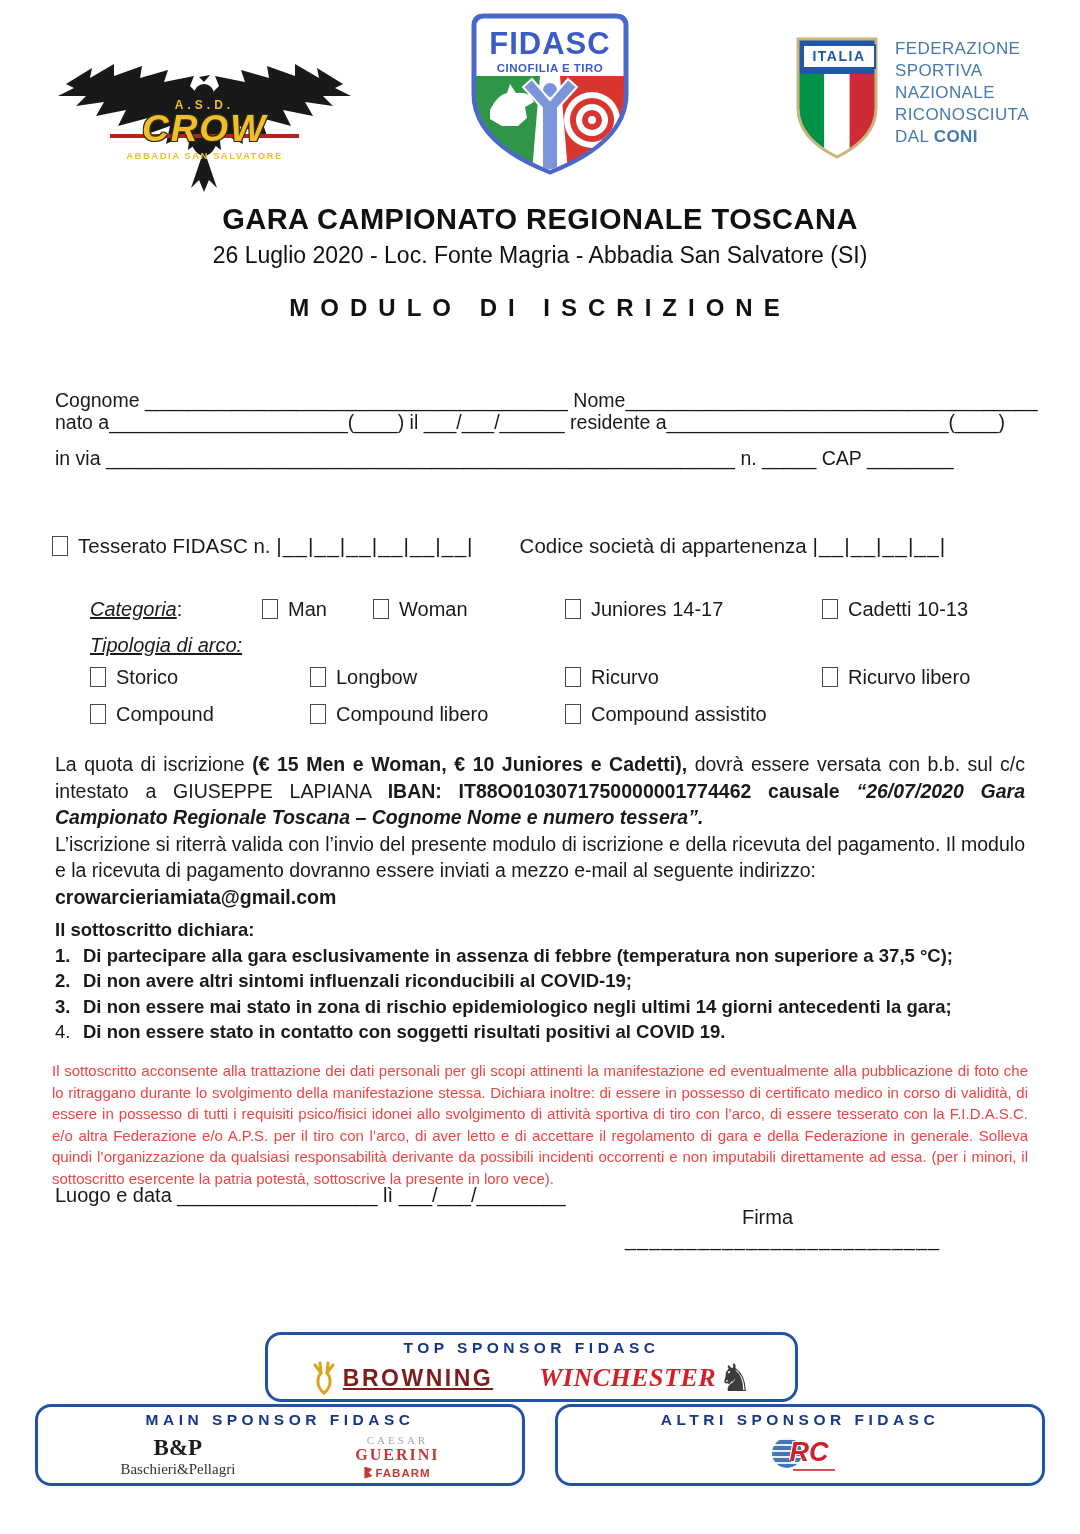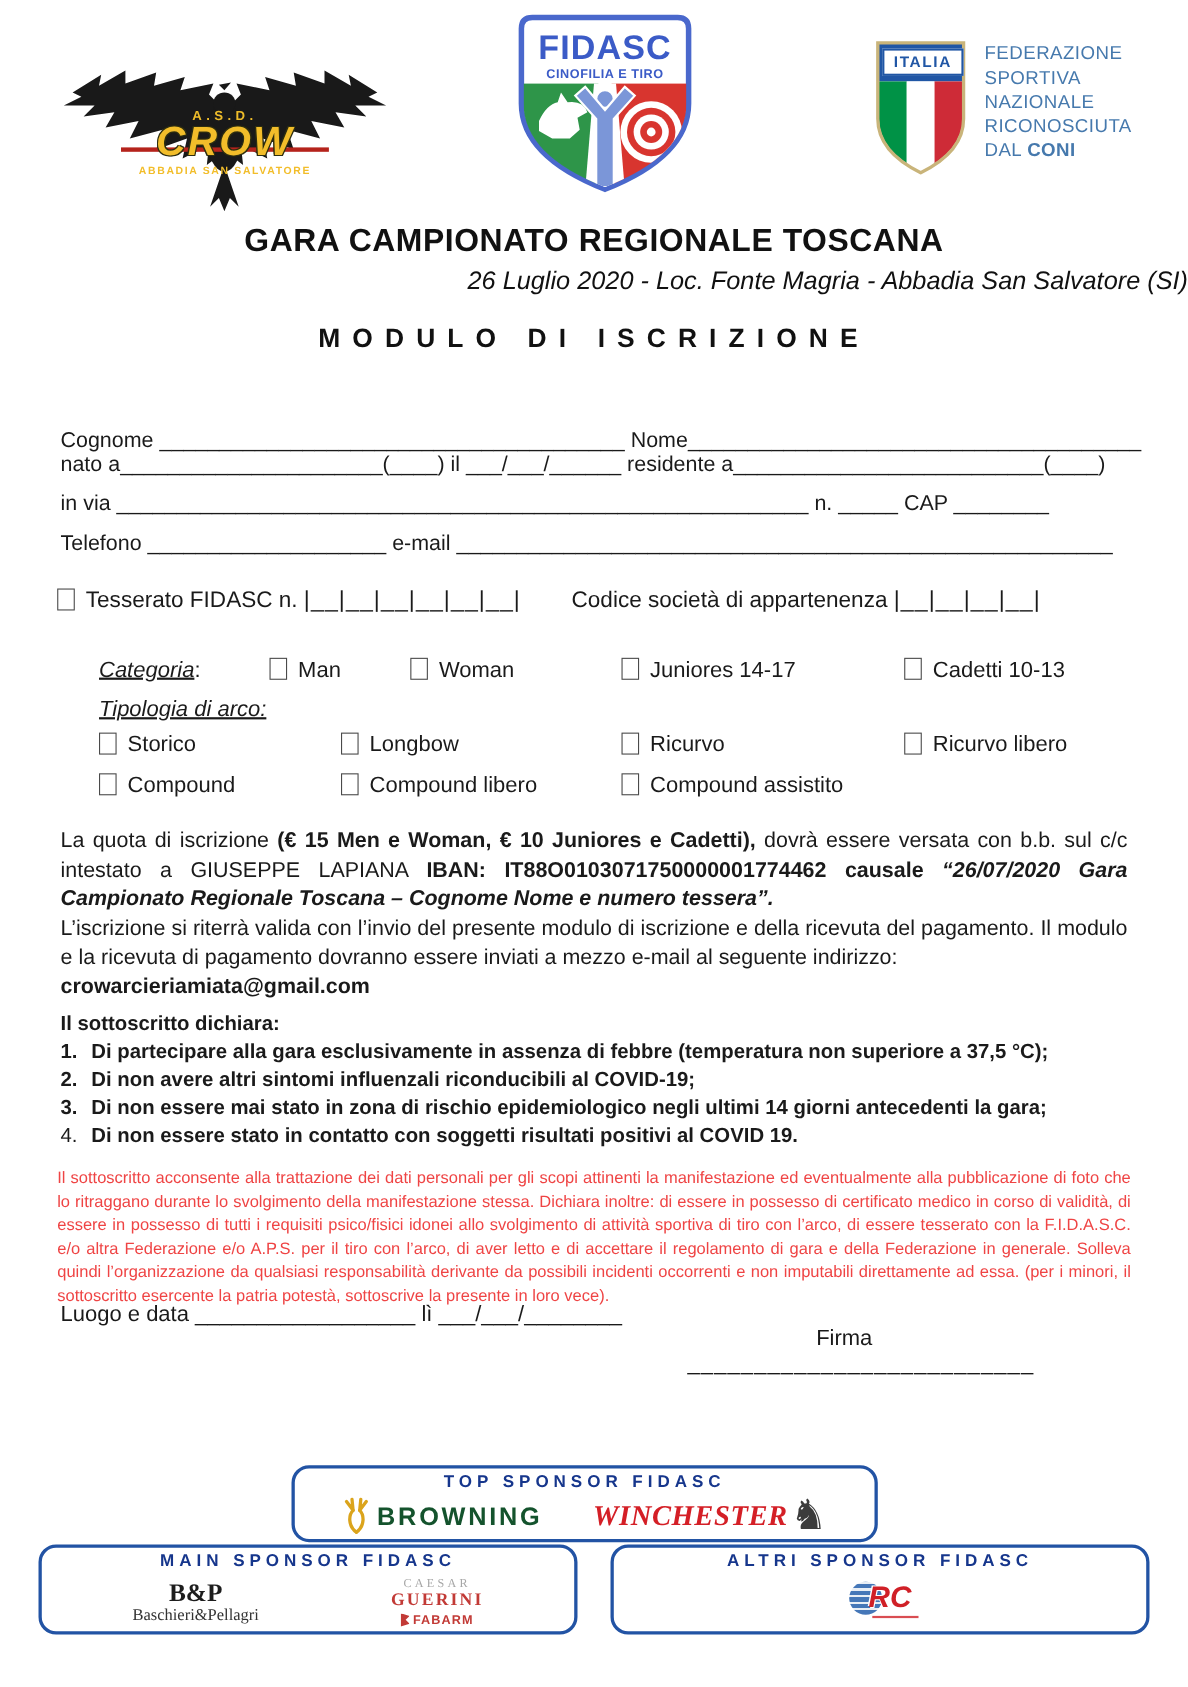--- a/index.html
+++ b/index.html
@@ -29,22 +29,22 @@
   .it-shield-wrap{position:relative;width:88px;height:126px;flex:none;}
   .ita-label{position:absolute;left:9px;top:10px;width:70px;height:21px;background:#fff;
              border:2px solid #2056a5;color:#2056a5;font-weight:bold;font-size:14px;
              text-align:center;line-height:20px;letter-spacing:1.5px;}
   .coni-text{font-size:17px;color:#4679ad;line-height:1.3;letter-spacing:0.4px;padding-top:4px;}
   .coni-text .b{font-weight:bold;}
 
   
   .title{position:absolute;top:203px;left:0;right:0;text-align:center;
          font-size:29px;font-weight:bold;color:#111;letter-spacing:0.5px;}
-  .subtitle{position:absolute;top:242px;left:0;right:0;text-align:right;
-            font-size:23px;font-style:italic;color:#111;}
+  .subtitle{position:absolute;top:242px;left:0;right:0;text-align:center;
+            font-size:23px;color:#111;}
   .form-title{position:absolute;top:294px;left:0;right:0;text-align:center;
               font-size:24px;font-weight:bold;letter-spacing:11px;color:#111;}
 
   
   .fline{position:absolute;left:55px;right:55px;font-size:19.5px;white-space:nowrap;}
   .trow{position:absolute;left:52px;top:534px;font-size:20.5px;white-space:nowrap;}
   .cb{display:inline-block;width:14px;height:18px;border:1.5px solid #4a4a4a;background:#fff;
       vertical-align:-3px;margin-right:10px;}
   .cells{font-size:21px;letter-spacing:1px;}
   .gap-left{margin-left:46px;}
@@ -75,21 +75,21 @@
 
   
   .sponsor{position:absolute;border:3.5px solid #2253a4;border-radius:16px;background:#fff;box-sizing:border-box;}
   .top-sponsor{left:265px;top:1332px;width:533px;height:70px;}
   .main-sponsor{left:35px;top:1404px;width:490px;height:82px;}
   .altri-sponsor{left:555px;top:1404px;width:490px;height:82px;}
   .sp-title{text-align:center;color:#16368c;font-weight:bold;font-size:15.5px;
             letter-spacing:4.5px;margin-top:4px;}
   .sp-brands{display:flex;justify-content:center;align-items:center;gap:46px;margin-top:2px;}
   .browning{display:flex;align-items:center;gap:6px;}
-  .browning-text{color:#14532d;font-weight:bold;font-size:23px;letter-spacing:2.5px;}
+  .browning-text{color:#7f1d1d;font-weight:bold;font-size:23px;letter-spacing:2.5px;text-decoration:underline;}
   .winchester{display:flex;align-items:center;}
   .win-text{color:#d41f26;font-weight:bold;font-style:italic;font-size:26px;
             font-family:"Liberation Serif",serif;letter-spacing:0.5px;}
   .rider{font-size:38px;color:#3c3c3c;line-height:1;margin-left:2px;}
   .bp{text-align:center;}
   .bp-name{font-family:"Liberation Serif",serif;font-size:23px;font-weight:bold;color:#1d1d1d;line-height:1;}
   .bp-sub{font-family:Liberation Serif, serif;font-size:15px;color:#333;margin-top:2px;}
   .guerini{text-align:center;}
   .g-top{font-family:"Liberation Serif",serif;color:#a7a7a7;font-size:11px;letter-spacing:3px;line-height:1;}
   .g-name{font-family:"Liberation Serif",serif;color:#c23a36;font-weight:bold;font-size:16px;
@@ -188,30 +188,27 @@
 
   <div class="fline" style="top:389px">
     <span>Cognome </span><span>_______________________________________</span><span> Nome</span><span>______________________________________</span>
   </div>
   <div class="fline" style="top:411px">
     <span>nato a</span><span>______________________</span><span>(____)</span><span> il </span><span>___/___/______</span><span> residente a</span><span>__________________________</span><span>(____)</span>
   </div>
   <div class="fline" style="top:447px">
     <span>in via </span><span>__________________________________________________________</span><span> n. </span><span>_____</span><span> CAP </span><span>________</span>
   </div>
-  <div class="fline" style="top:483px">
-    <span>Telefono </span><span>____________________</span><span> e-mail </span><span>_______________________________________________________</span>
-  </div>
 
   <div class="trow">
     <span class="cb"></span><span>Tesserato FIDASC  n. </span><span class="cells">|__|__|__|__|__|__|</span><span class="gap-left">Codice società di appartenenza </span><span class="cells">|__|__|__|__|</span>
   </div>
 
   <div class="cat-label" style="left:90px;top:598px"><span class="u">Categoria</span><span>:</span></div>
-  <div class="opt" style="left:245px;top:598px"><span class="cb"></span><span>Man</span></div>
+  <div class="opt" style="left:262px;top:598px"><span class="cb"></span><span>Man</span></div>
   <div class="opt" style="left:373px;top:598px"><span class="cb"></span><span>Woman</span></div>
   <div class="opt" style="left:565px;top:598px"><span class="cb"></span><span>Juniores 14-17</span></div>
   <div class="opt" style="left:822px;top:598px"><span class="cb"></span><span>Cadetti 10-13</span></div>
 
   <div class="cat-label" style="left:90px;top:634px"><span class="u">Tipologia di arco:</span></div>
   <div class="opt" style="left:90px;top:666px"><span class="cb"></span><span>Storico</span></div>
   <div class="opt" style="left:310px;top:666px"><span class="cb"></span><span>Longbow</span></div>
   <div class="opt" style="left:565px;top:666px"><span class="cb"></span><span>Ricurvo</span></div>
   <div class="opt" style="left:822px;top:666px"><span class="cb"></span><span>Ricurvo libero</span></div>
   <div class="opt" style="left:90px;top:703px"><span class="cb"></span><span>Compound</span></div>

